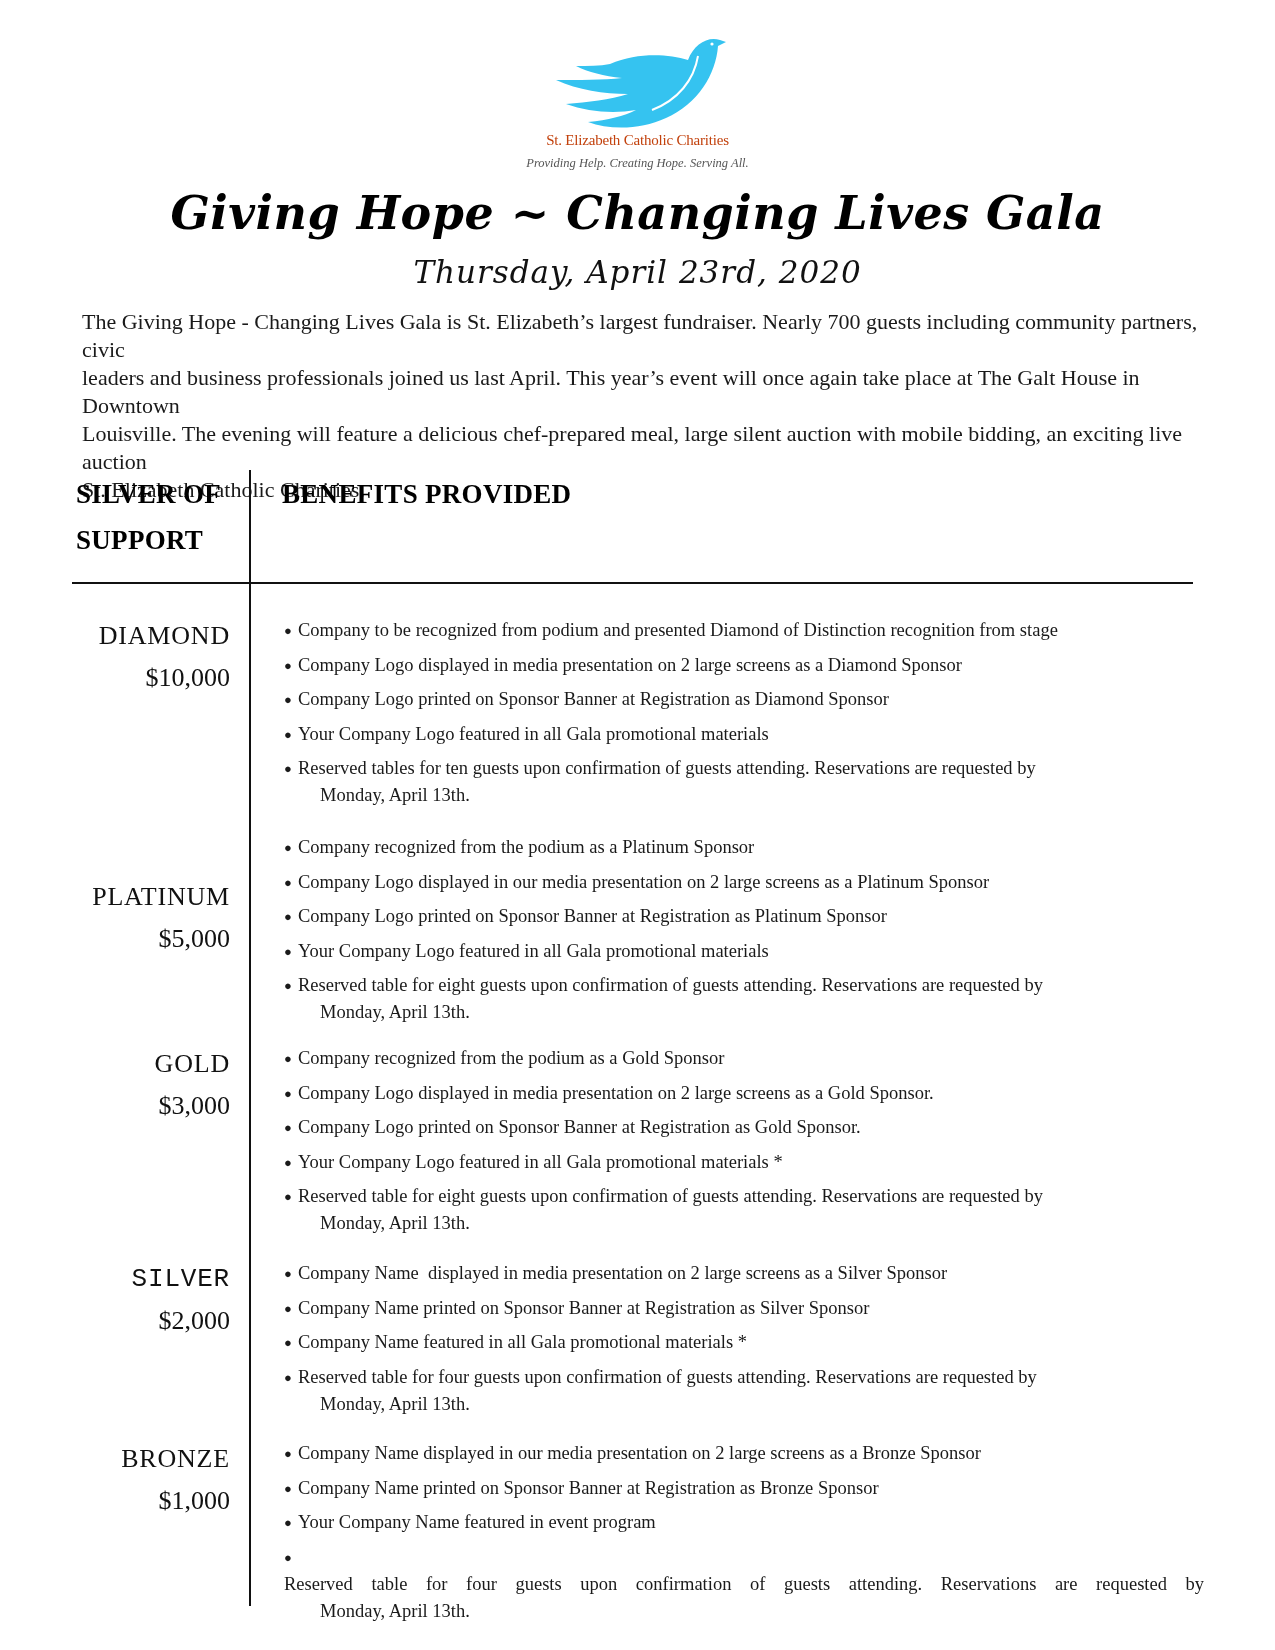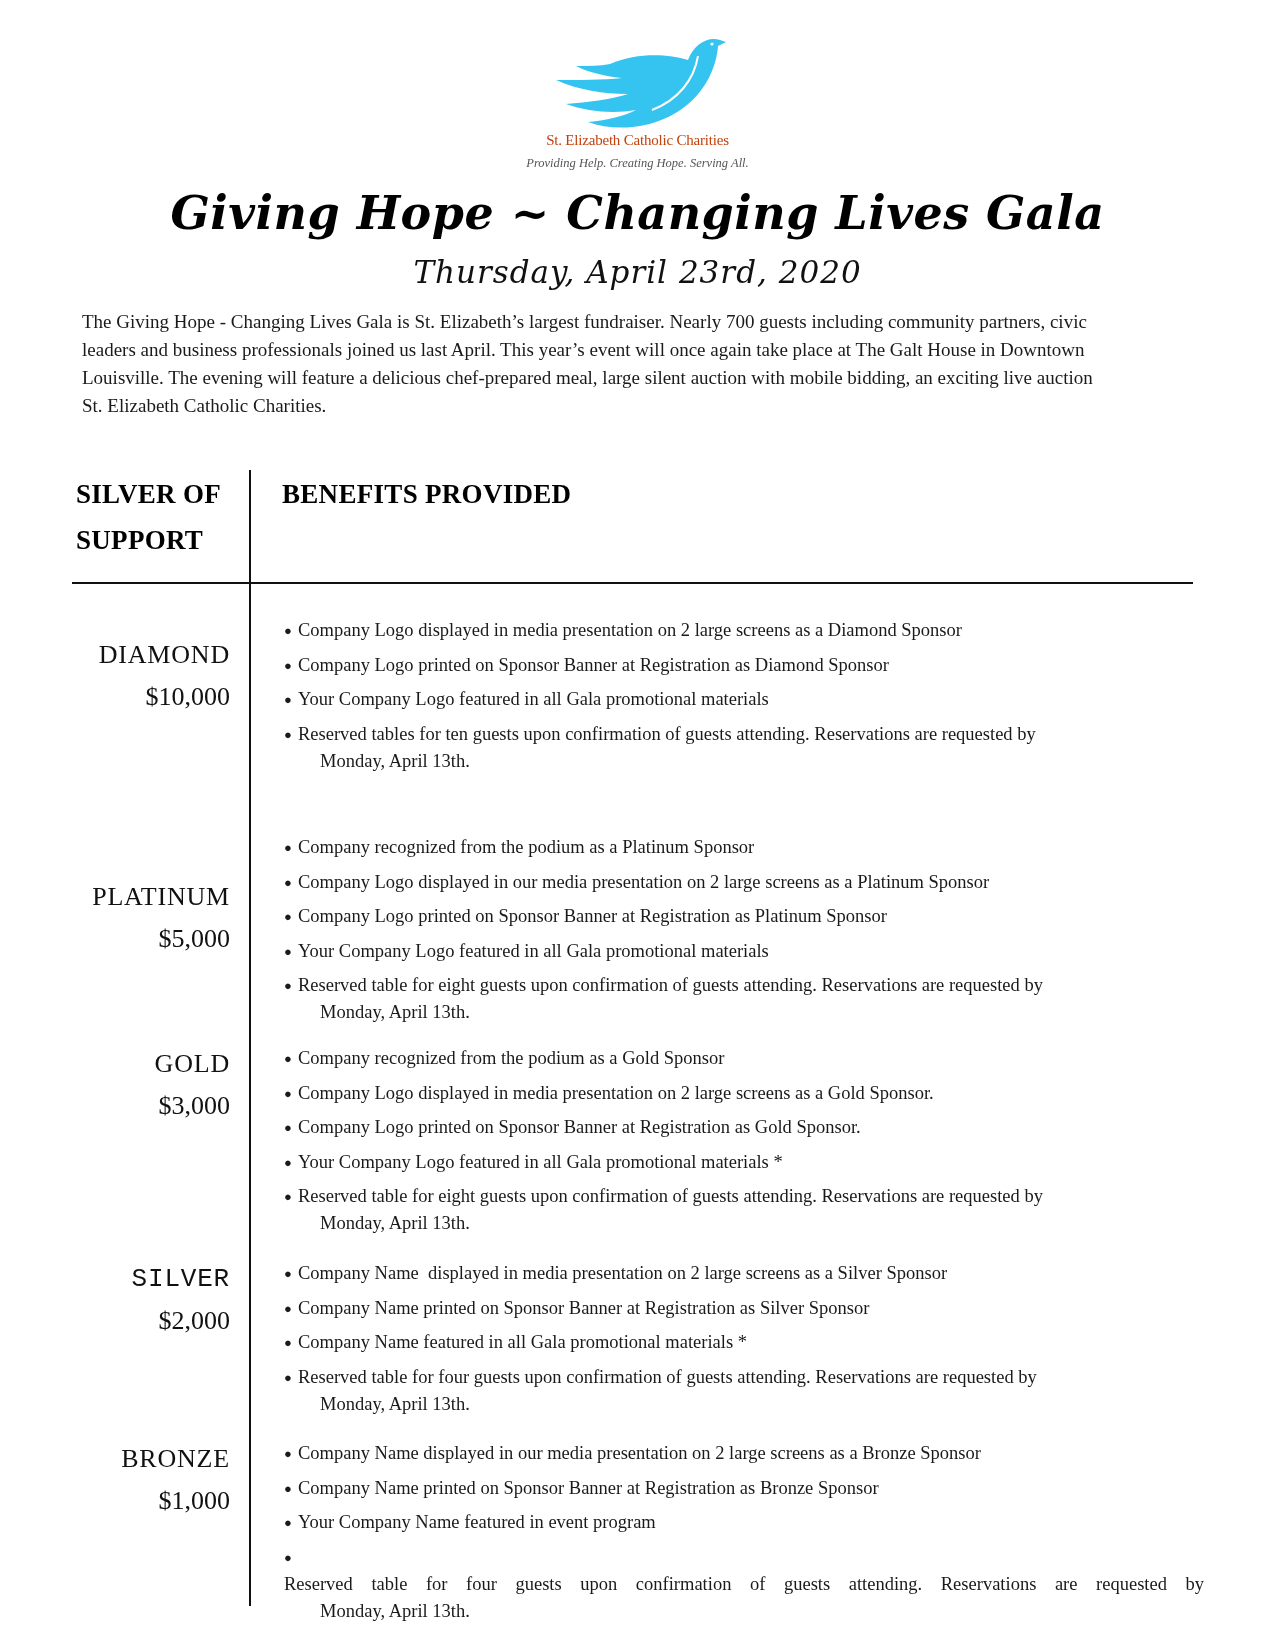--- a/index.html
+++ b/index.html
@@ -8,21 +8,21 @@
   #org-name { position: absolute; left: 0; width: 1275px; top: 132px; text-align: center;
     font-family: "Liberation Serif", serif; font-size: 15px; color: #c2410c; letter-spacing: -0.2px; }
   #org-tagline { position: absolute; left: 0; width: 1275px; top: 156px; text-align: center;
     font-family: "Liberation Serif", serif; font-style: italic; font-size: 12.5px; color: #555; }
   #title { position: absolute; left: 0; width: 1275px; top: 186px; text-align: center;
     font-family: "DejaVu Serif", serif; font-style: italic; font-weight: bold; font-size: 46px;
     letter-spacing: 0.5px; color: #000; }
   #event-date { position: absolute; left: 0; width: 1275px; top: 254px; text-align: center;
     font-family: "DejaVu Serif", serif; font-style: italic; font-size: 31px; color: #111; letter-spacing: 1px; }
   #intro { position: absolute; left: 82px; top: 308px; width: 1120px;
-    font-family: "Liberation Serif", serif; font-size: 19px; line-height: 28px; color: #1a1a1a; }
+    font-family: "Liberation Serif", serif; font-size: 22px; line-height: 28px; color: #1a1a1a; }
   #intro p { margin: 0; }
   #vline { position: absolute; left: 249px; top: 470px; width: 2px; height: 1136px; background: #111; }
   #hrule { position: absolute; left: 72px; top: 582px; width: 1121px; height: 2px; background: #111; }
   .col-head { position: absolute; font-family: "Liberation Serif", serif; font-weight: bold;
     font-size: 27px; line-height: 46px; color: #000; letter-spacing: 0.3px; }
   #head-levels { left: 76px; top: 471px; width: 170px; }
   #head-benefits { left: 282px; top: 471px; }
   .tier { position: absolute; left: 0; width: 1275px; }
   .tier-label { position: absolute; right: calc(1275px - 230px); text-align: right;
     font-family: "Liberation Serif", serif; font-size: 26px; line-height: 42px; color: #111; letter-spacing: 0.8px; }
@@ -60,25 +60,26 @@
 <div id="head-levels" class="col-head">
   <div>SILVER OF</div>
   <div>SUPPORT</div>
 </div>
 <div id="head-benefits" class="col-head">BENEFITS PROVIDED</div>
 <div id="vline"></div>
 <div id="hrule"></div>
 
 <div id="tiers">
     <div class="tier" style="top: 617px;">
-      <div class="tier-label" style="right: 1045px; top: -2px; margin-top: 19px;">
+      <div class="tier-label" style="right: 1045px; top: -2px;">
         <span style="display: block;">DIAMOND</span>
         <span class="amt">$10,000</span>
       </div>
       <ul class="benefits" style="top: 0px;">
+        <li><span class="bullet">●</span><span class="first" style="white-space: pre;">Company to be recognized from podium and presented Diamond of Distinction recognition from stage</span></li>
         <li><span class="bullet">●</span><span class="first" style="white-space: pre;">Company Logo displayed in media presentation on 2 large screens as a Diamond Sponsor</span></li>
         <li><span class="bullet">●</span><span class="first" style="white-space: pre;">Company Logo printed on Sponsor Banner at Registration as Diamond Sponsor</span></li>
         <li><span class="bullet">●</span><span class="first" style="white-space: pre;">Your Company Logo featured in all Gala promotional materials</span></li>
         <li><span class="bullet">●</span><span class="first" style="white-space: pre;">Reserved tables for ten guests upon confirmation of guests attending. Reservations are requested by</span><span class="cont">Monday, April 13th.</span></li>
       </ul>
     </div>
     <div class="tier" style="top: 834px;">
       <div class="tier-label" style="right: 1045px; top: -2px; margin-top: 44px;">
         <span style="display: block;">PLATINUM</span>
         <span class="amt">$5,000</span>

